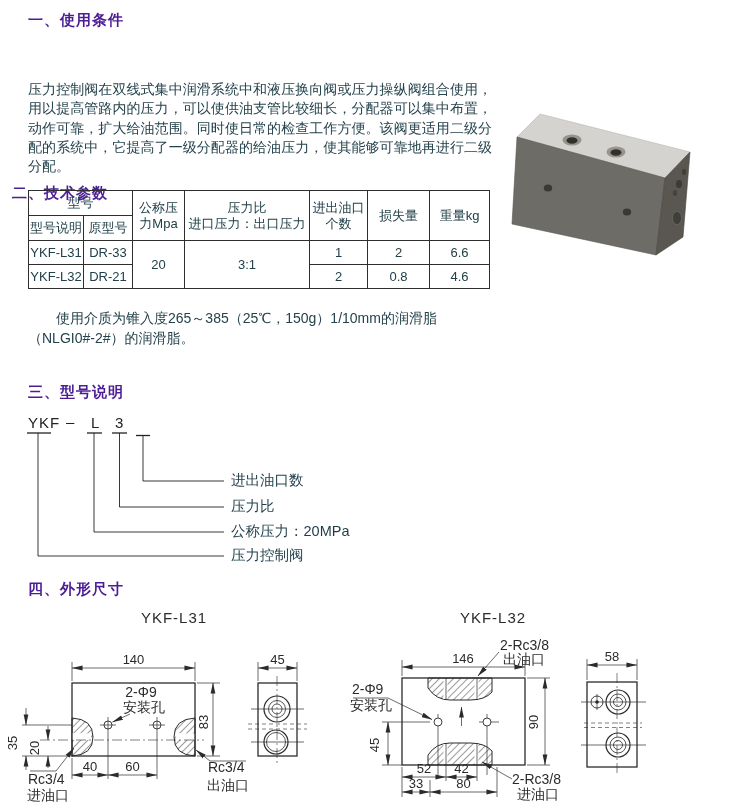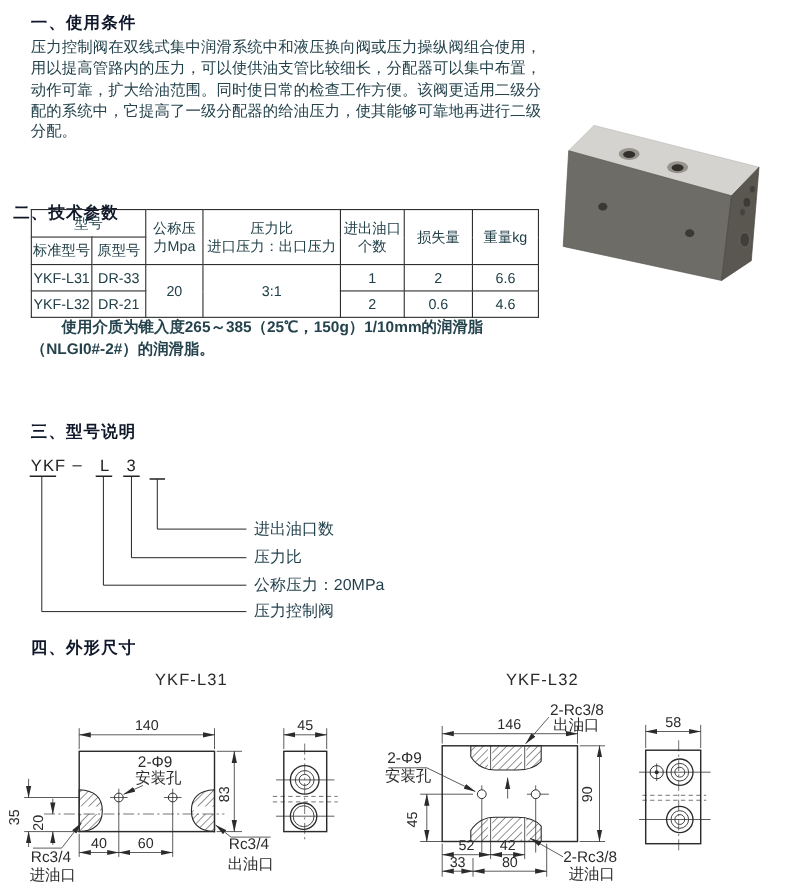--- a/index.html
+++ b/index.html
@@ -1,20 +1,20 @@
 <!DOCTYPE html>
 <html><head>
 <meta charset="utf-8">
 <style>
   html,body{margin:0;padding:0;background:#fff;}
   body{width:729px;height:810px;position:relative;overflow:hidden;
        font-family:"Liberation Sans",sans-serif;color:#25434d;}
   .abs{position:absolute;}
-  .heading{font-weight:bold;font-size:15px;color:#0f172a;letter-spacing:1px;}
-  .para{font-size:14px;line-height:19.3px;text-align:justify;}
+  .heading{font-weight:bold;font-size:15px;color:#4c1d95;letter-spacing:1px;}
+  .para{font-size:14px;line-height:19.3px;text-align:justify;margin-top:47px;}
   .note{font-size:14px;line-height:19.5px;text-indent:2em;}
   table.spec{border-collapse:collapse;table-layout:fixed;font-size:13px;color:#224049;}
   table.spec th,table.spec td{border:1px solid #2e2e2e;text-align:center;vertical-align:middle;
        font-weight:normal;padding:0;word-break:break-all;line-height:16px;}
   tr.hr{height:25px;} tr.dr{height:24px;}
   svg text{font-family:"Liberation Sans",sans-serif;fill:#2b2b2b;}
   .dim{font-size:13px;} .lbl{font-size:14px;} .t{font-size:15px;letter-spacing:1px;}
   .code{font-size:15px;fill:#222222;letter-spacing:1px;}
   .lbl2{font-size:14.5px;fill:#1f3d49;}
 </style>
@@ -61,43 +61,43 @@
       <div>进口压力：出口压力</div>
     </th>
     <th rowspan="2">
       <div>进出油口</div>
       <div>个数</div>
     </th>
     <th rowspan="2">损失量</th>
     <th rowspan="2">重量kg</th>
   </tr>
   <tr class="hr">
-    <th>标准型号</th>
+    <th>型号说明</th>
     <th>原型号</th>
   </tr>
   <tr class="dr">
     <td>YKF-L31</td>
     <td>DR-33</td>
     <td rowspan="2">20</td>
     <td rowspan="2">3:1</td>
     <td>1</td>
     <td>2</td>
     <td>6.6</td>
   </tr>
   <tr class="dr">
     <td>YKF-L32</td>
     <td>DR-21</td>
     <td>2</td>
-    <td>0.6</td>
+    <td>0.8</td>
     <td>4.6</td>
   </tr>
 </tbody>
   </table>
 
-<div class="abs note" style="left:28px;top:288px;width:502px;font-weight:bold;">使用介质为锥入度265～385（25℃，150g）1/10mm的润滑脂（NLGI0#-2#）的润滑脂。</div>
+<div class="abs note" style="left:28px;top:309px;width:502px;">使用介质为锥入度265～385（25℃，150g）1/10mm的润滑脂（NLGI0#-2#）的润滑脂。</div>
 
 <div class="abs heading" style="left:28px;top:383px;text-align:right;">三、型号说明</div>
 
 <svg class="abs" style="left:20px;top:405px;" width="420" height="165" viewBox="20 405 420 165">
   <g stroke="#222222" stroke-width="1.3">
     <line x1="27" y1="433" x2="51" y2="433"></line>
     <line x1="87" y1="433" x2="102" y2="433"></line>
     <line x1="112" y1="433" x2="127" y2="433"></line>
     <line x1="136" y1="435.5" x2="150" y2="435.5"></line>
   </g>

